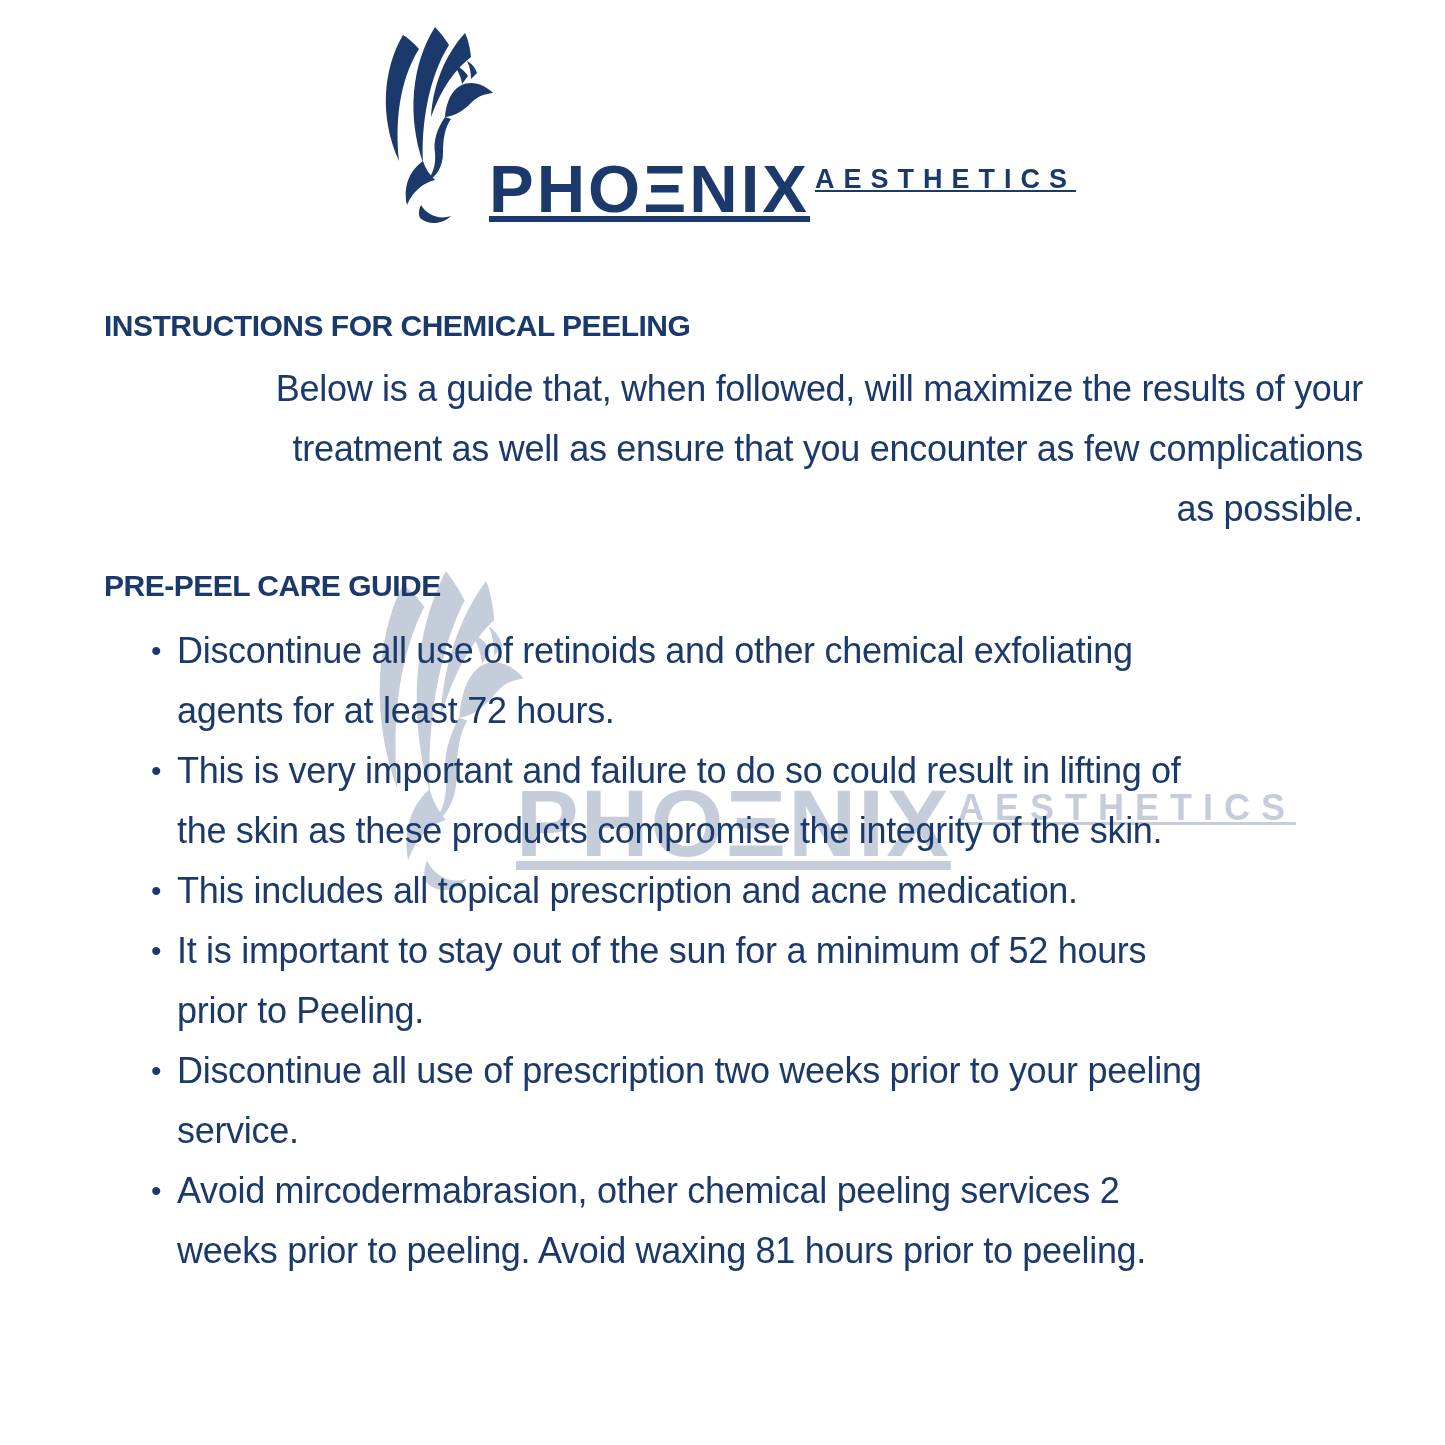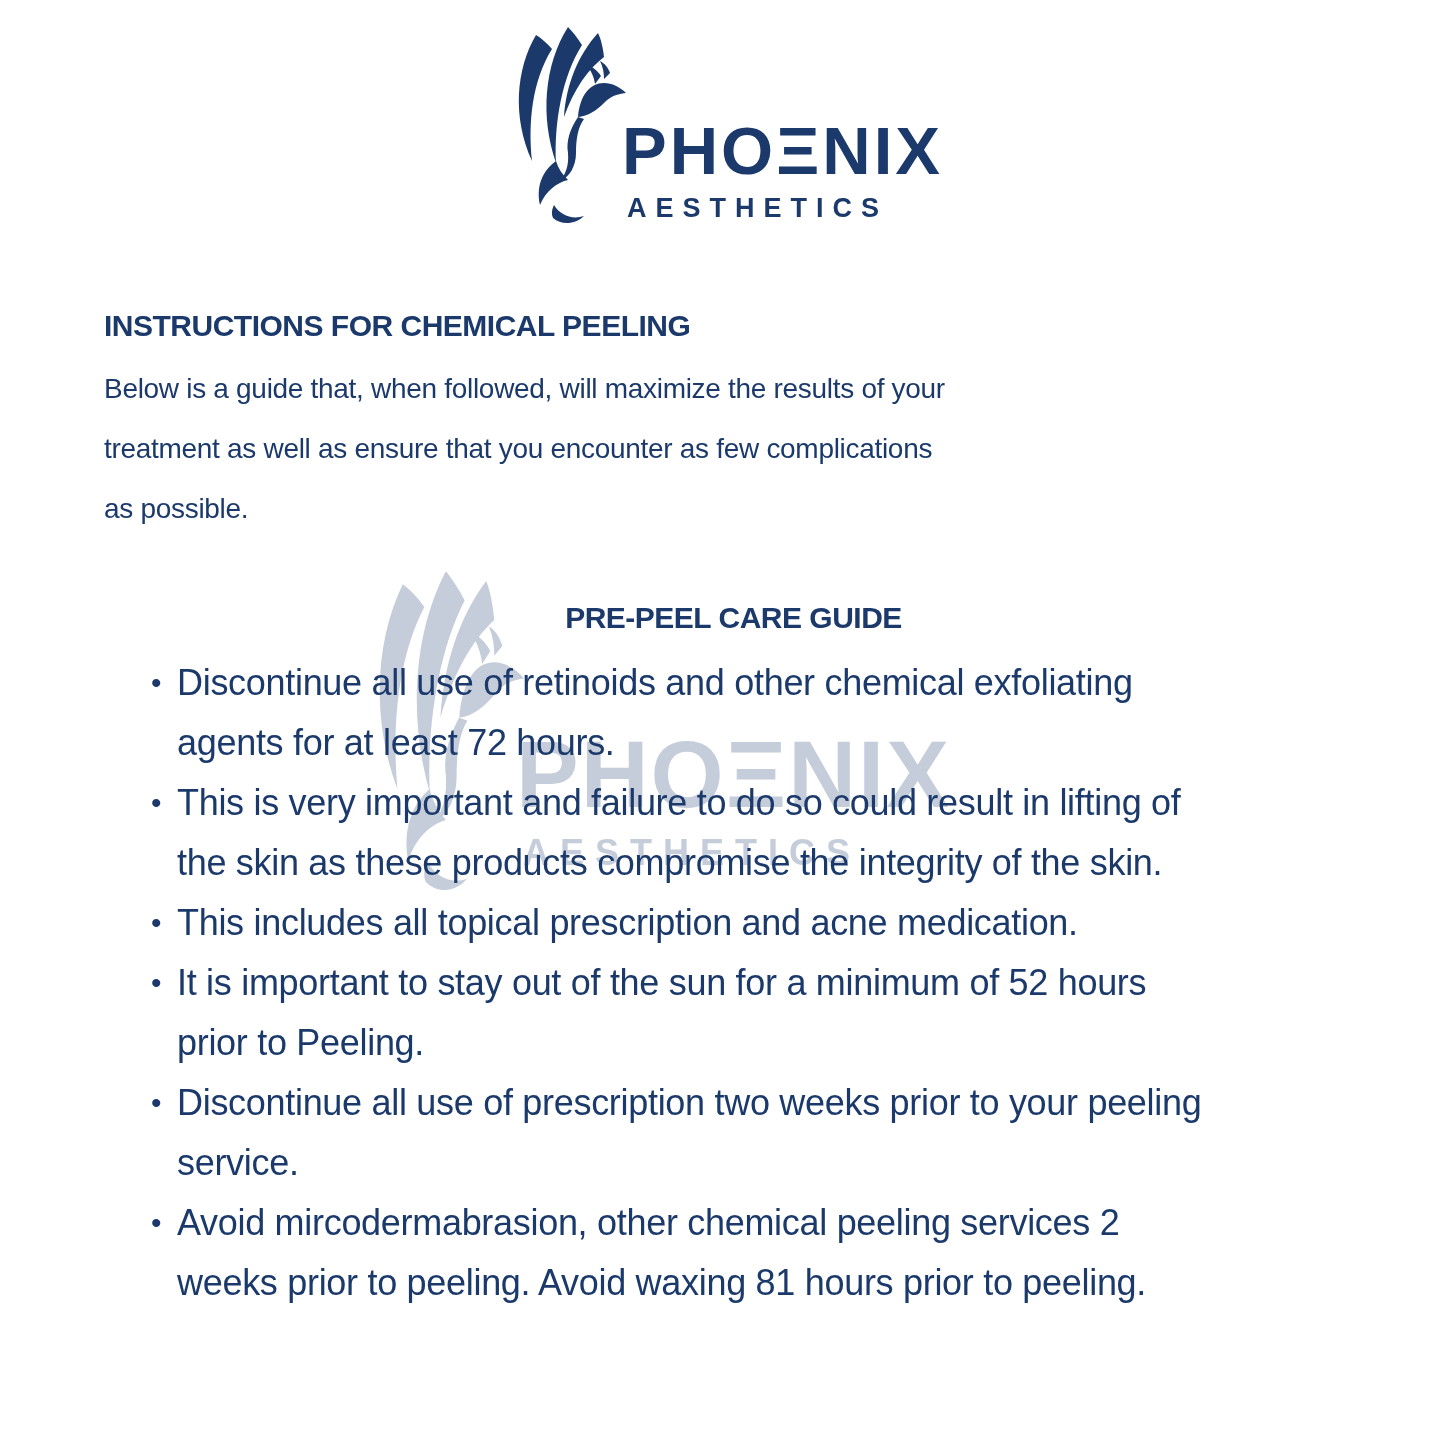--- a/index.html
+++ b/index.html
@@ -13,21 +13,21 @@
     background:#ffffff;
     position:relative;
     overflow:hidden;
     font-family:"Liberation Sans","DejaVu Sans",sans-serif;
     color:var(--navy);
   }
 
   
   .logo{display:flex;align-items:flex-end;color:var(--navy);}
   .logo svg{display:block;flex:none;}
-  .logo-text{display:flex;flex-direction:column;}
+  .logo-text{display:flex;text-decoration:underline;}
   .wordmark{
     font-weight:700;line-height:1;
     letter-spacing:3px;white-space:nowrap;
   }
   .subtitle{
     font-weight:700;line-height:1;white-space:nowrap;
   }
 
   
   header{
@@ -53,25 +53,25 @@
   
   main{
     position:relative;z-index:2;
     margin:0 82px 0 104px;
   }
   h1,h2{
     font-size:30px;line-height:42px;font-weight:700;
     letter-spacing:-0.5px;margin:0;color:var(--navy);
   }
   h1{margin-top:80px;}
-  h2{margin-top:58px;text-align:center;}
+  h2{margin-top:26px;}
   .intro{
     margin:12px 0 0 0;
-    font-size:28px;line-height:60px;letter-spacing:-0.3px;
-    text-align:left;white-space:pre-line;
+    font-size:36px;line-height:60px;letter-spacing:-0.3px;
+    text-align:right;white-space:pre-line;
   }
   ul.care-list{
     list-style:none;
     margin:14px 0 0 0;
     padding:0 0 0 45px;
   }
   ul.care-list li{
     position:relative;
     padding-left:28px;
     font-size:36px;line-height:60px;letter-spacing:-0.3px;

